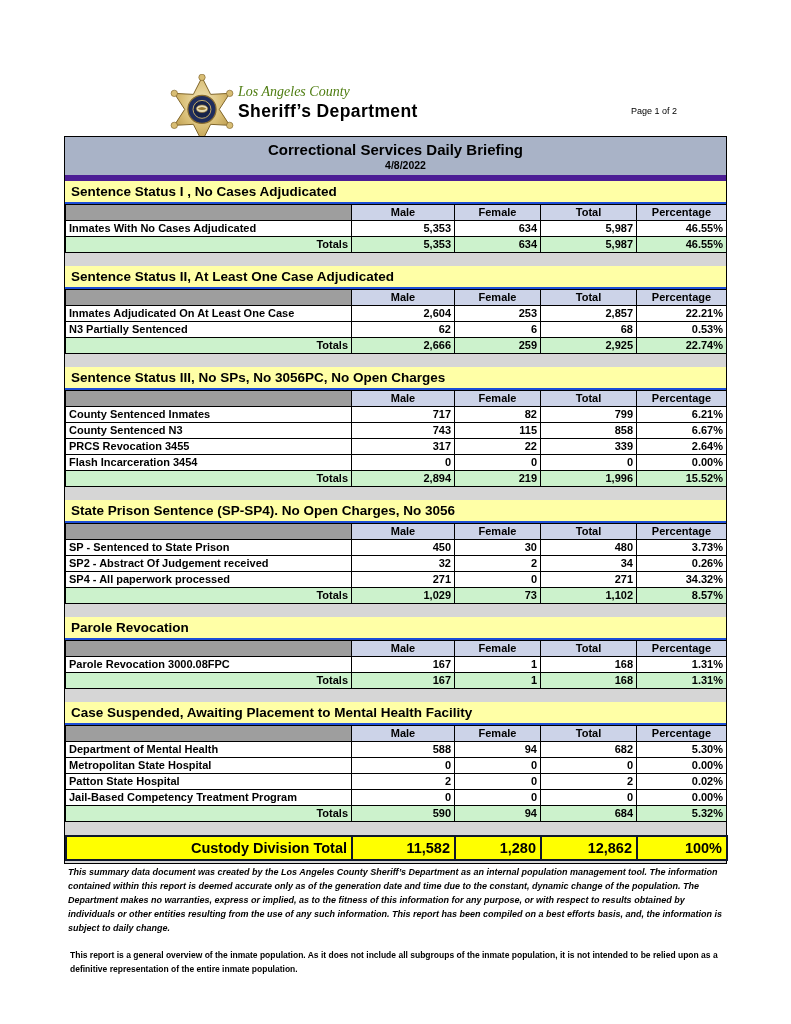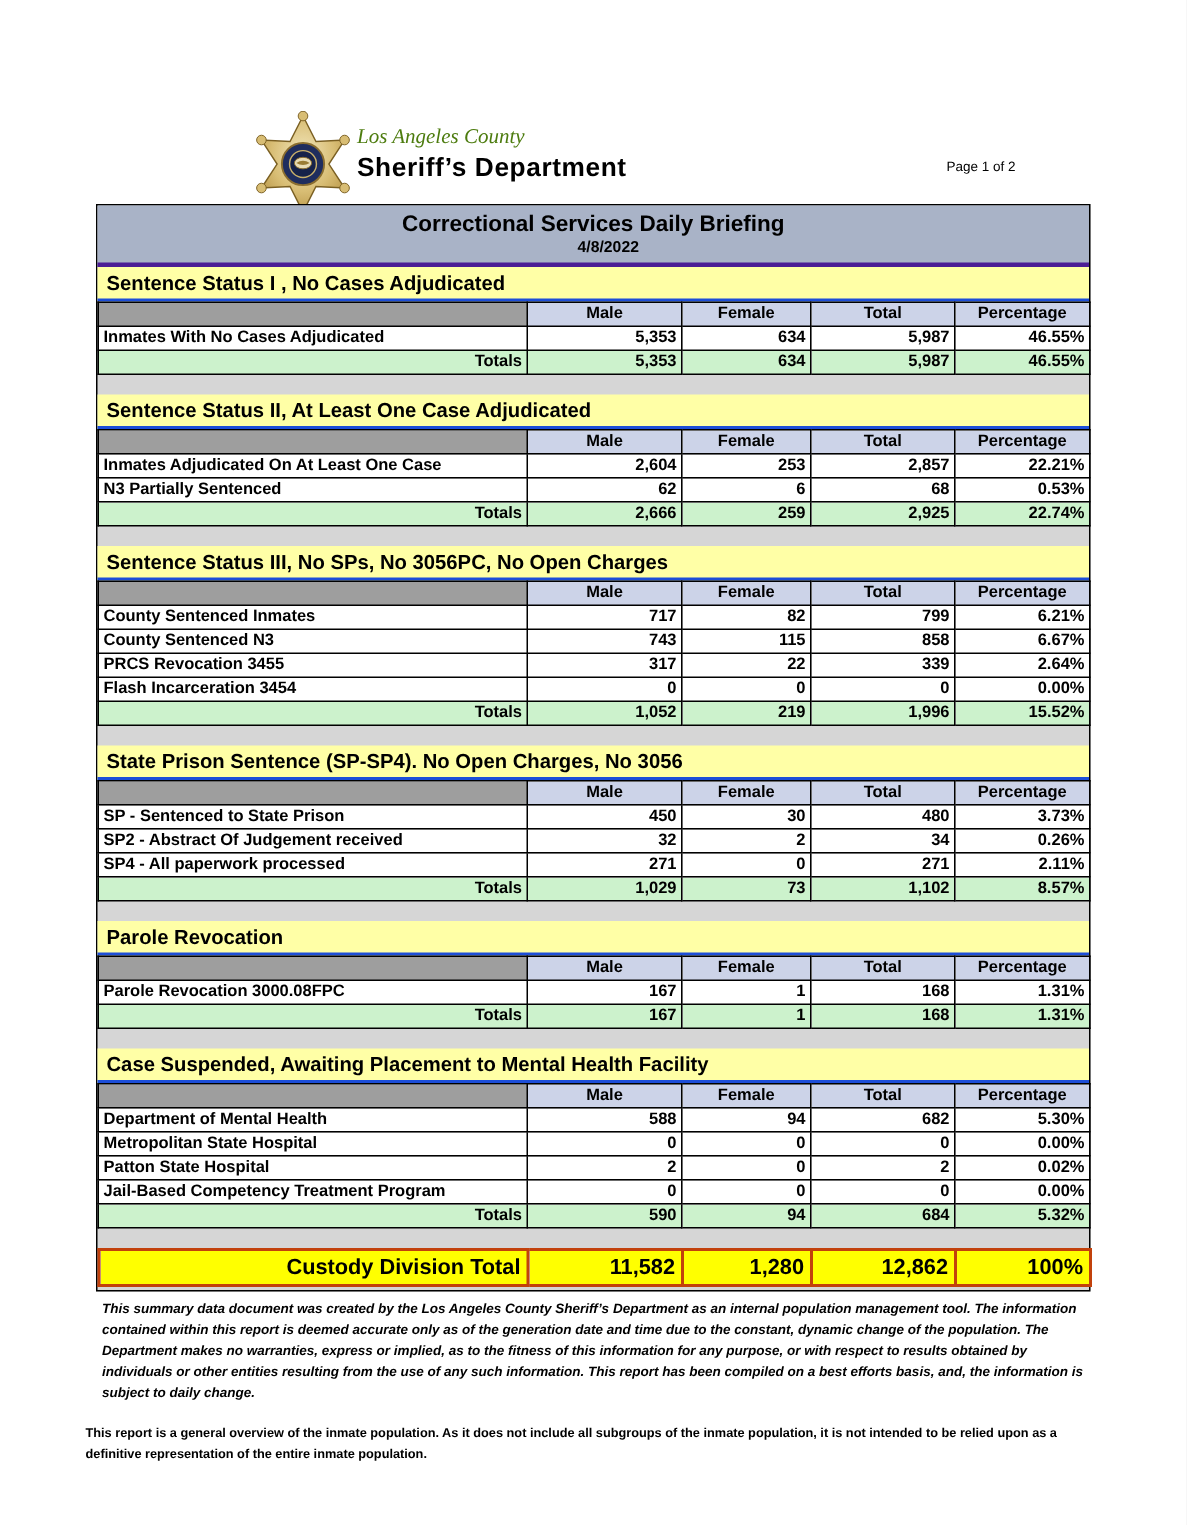--- a/index.html
+++ b/index.html
@@ -9,49 +9,49 @@
   
   .star-badge{position:absolute;left:170px;top:74px;}
   .brand{position:absolute;left:238px;top:84px;}
   .brand-county{font-family:"Liberation Serif",serif;font-style:italic;font-size:14px;color:#4d7c0f;}
   .brand-dept{font-weight:bold;font-size:17.5px;letter-spacing:.4px;margin-top:1px;}
   .page-label{position:absolute;left:631px;top:106px;font-size:9px;font-weight:normal;}
 
   
   .report{position:absolute;left:64px;top:136px;width:663px;box-sizing:border-box;
           background:#d6d6d6;border:1px solid #000;padding-bottom:2px;}
-  .titlebar{background:#a9b3c7;border-bottom:3px solid #4c1d95;text-align:center;padding:4px 0 4px;}
+  .titlebar{background:#a9b3c7;border-bottom:6px solid #4c1d95;text-align:center;padding:4px 0 4px;}
   .rtitle{font-size:15px;font-weight:bold;}
   .rdate{font-size:10.5px;font-weight:bold;margin-top:1px;padding-left:20px;}
 
   .sec{margin-bottom:13px;}
   .sec-title{background:#ffffa6;border-bottom:2px solid #1d4ed8;font-weight:bold;
              font-size:13.5px;padding:3px 0 3px 6px;}
 
   table.dtable{width:100%;border-collapse:collapse;table-layout:fixed;}
   .c0{width:286px;}.c1{width:103px;}.c2{width:86px;}.c3{width:96px;}.c4{width:90px;}
   table.dtable th,table.dtable td{border:1px solid #000;font-size:11px;font-weight:bold;
        padding:1px 3px;height:13px;line-height:13px;white-space:nowrap;overflow:hidden;}
   th.colhead{background:#ccd3e8;text-align:center;}
   th.corner{background:#9e9e9e;}
   td.lbl{background:#fff;text-align:left;}
   td.num{background:#fff;text-align:right;padding-right:4px;}
   tr.totals td{background:#ccf2cc;}
   td.tlabel{text-align:right;padding-right:4px;}
 
   .custody-wrap{margin-top:13px;}
-  table.custody td{background:#ffff00;border:2px solid #c2410c;font-size:14.5px;
+  table.custody td{background:#ffff00;border:2px solid #0f172a;font-size:14.5px;
        font-weight:bold;height:20px;line-height:20px;padding:1px 4px;}
   table.custody td.lbl-c{text-align:right;}
   table.custody td.num-c{text-align:right;}
 
   
   .disclaimer{position:absolute;left:68px;top:866px;width:658px;margin:0;
       font-style:italic;font-weight:bold;font-size:9px;line-height:1.55;}
-  .overview{position:absolute;left:57px;top:948px;width:680px;margin:0;
+  .overview{position:absolute;left:70px;top:948px;width:680px;margin:0;
       font-weight:bold;font-size:8.5px;line-height:1.7;}
 </style>
 </head>
 <body>
 
 <div class="page">
 
   <div>
     <svg class="star-badge" width="64" height="72" viewBox="0 0 100 110">
       <defs>
@@ -219,21 +219,21 @@
                 <td class="lbl">Flash Incarceration 3454</td>
                 <td class="num">0</td>
                 <td class="num">0</td>
                 <td class="num">0</td>
                 <td class="num">0.00%</td>
               </tr>
             </tbody>
       <tfoot>
         <tr class="totals">
           <td class="tlabel">Totals</td>
-        <td class="num">1,052</td>
+        <td class="num">2,894</td>
                 <td class="num">219</td>
                 <td class="num">1,996</td>
                 <td class="num">15.52%</td>
               </tr>
       </tfoot>
     </table>
   </section>
 
   <section class="sec">
     <div class="sec-title">State Prison Sentence (SP-SP4). No Open Charges, No 3056</div>
@@ -267,21 +267,21 @@
                 <td class="num">32</td>
                 <td class="num">2</td>
                 <td class="num">34</td>
                 <td class="num">0.26%</td>
               </tr>
               <tr>
                 <td class="lbl">SP4 - All paperwork processed</td>
                 <td class="num">271</td>
                 <td class="num">0</td>
                 <td class="num">271</td>
-                <td class="num">2.11%</td>
+                <td class="num">34.32%</td>
               </tr>
             </tbody>
       <tfoot>
         <tr class="totals">
           <td class="tlabel">Totals</td>
         <td class="num">1,029</td>
                 <td class="num">73</td>
                 <td class="num">1,102</td>
                 <td class="num">8.57%</td>
               </tr>

